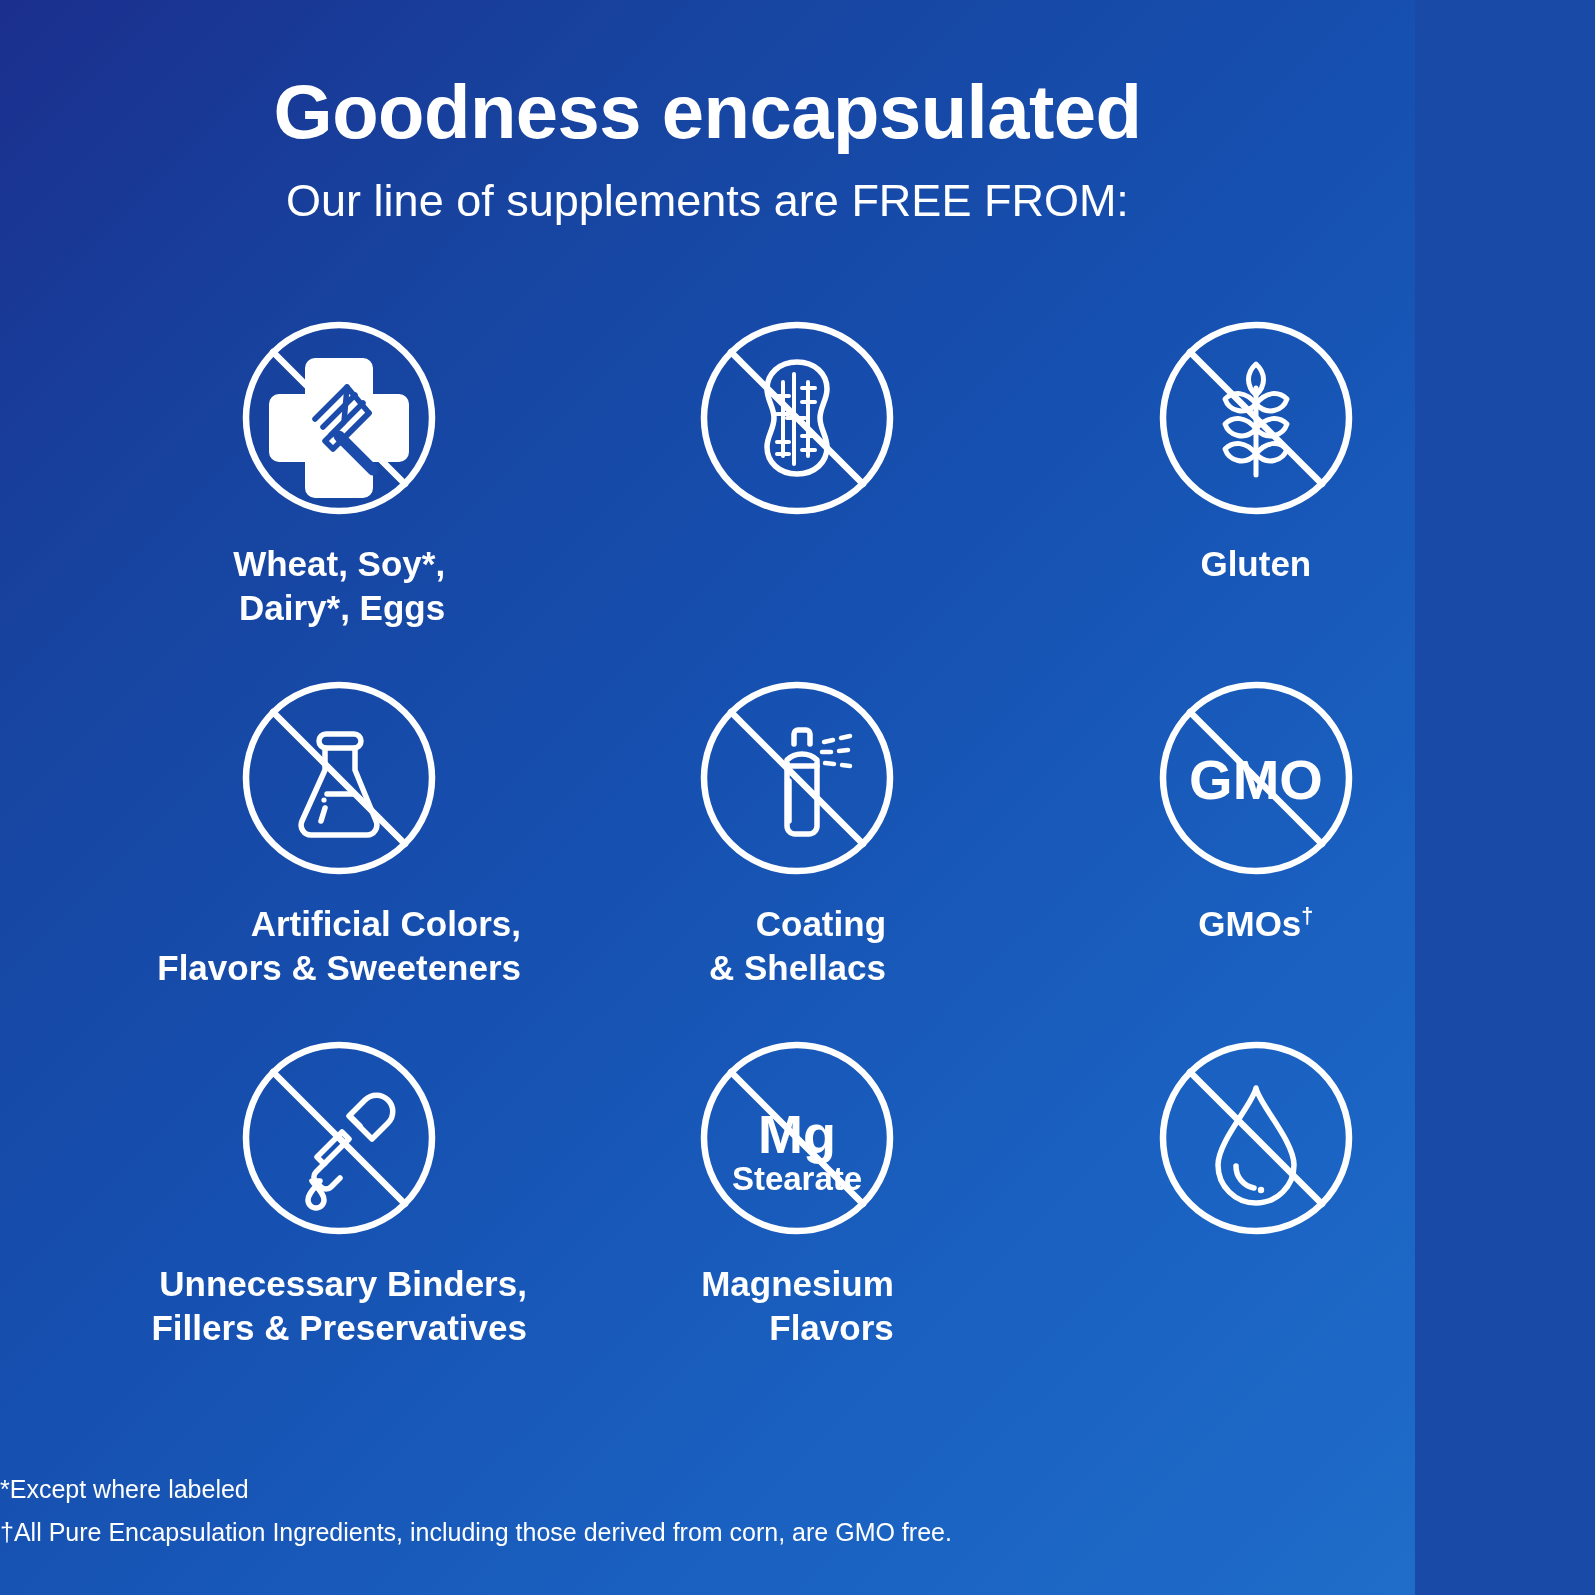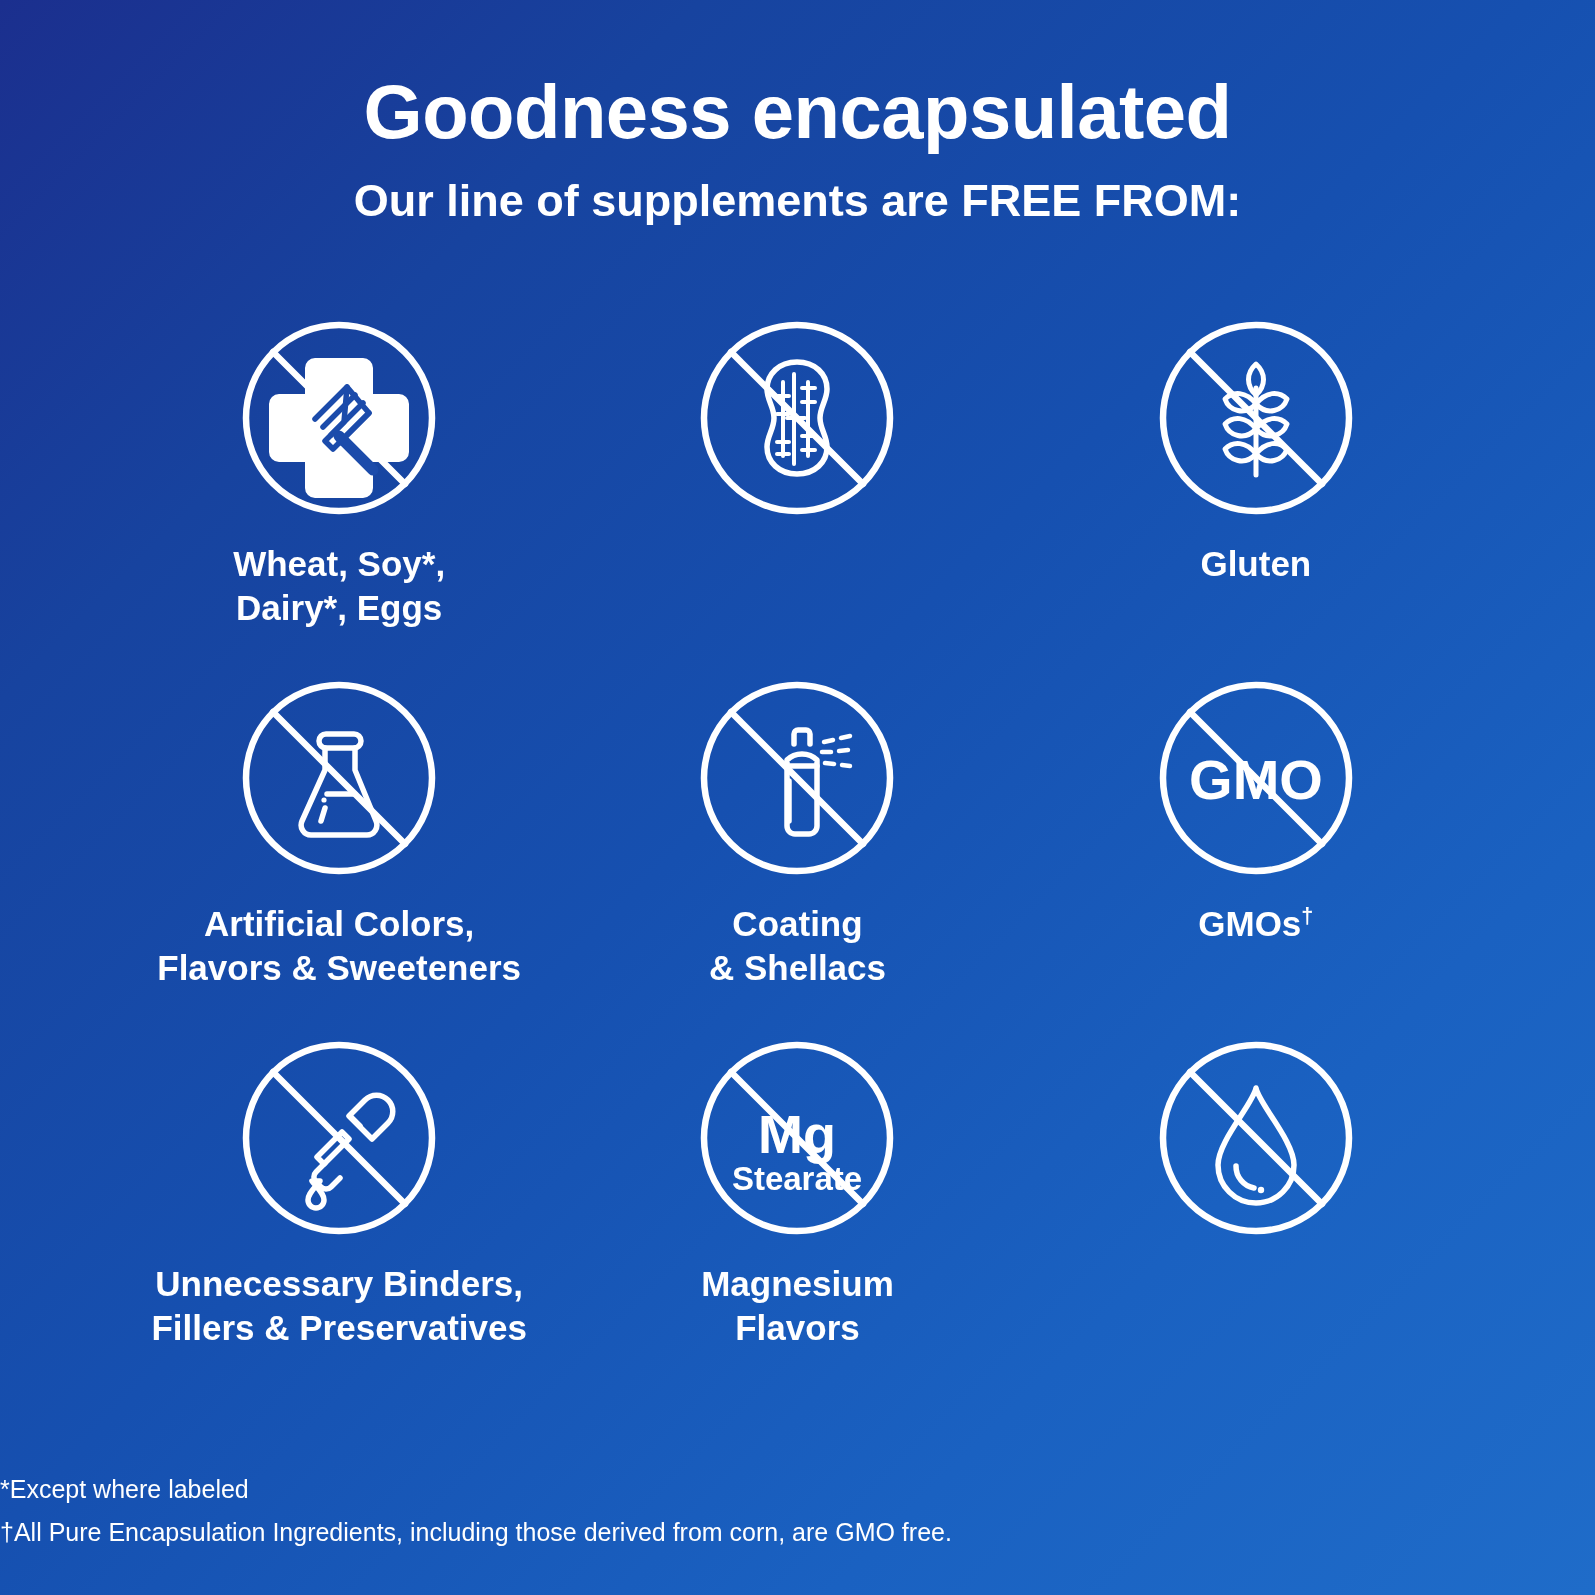--- a/index.html
+++ b/index.html
@@ -8,21 +8,21 @@
   }
   body {
     width: 1595px;
     height: 1595px;
     overflow: hidden;
     font-family: "Liberation Sans", sans-serif;
     background: #1a4aa8;
   }
   #poster {
     position: relative;
-    width: 1595px;
+    width: 1415px;
     height: 1595px;
     background:
       linear-gradient(135deg, #1b2f8e 0%, #17439f 22%, #1650b0 48%, #1a61c1 76%, #1f6cc9 100%);
     color: #ffffff;
     box-sizing: border-box;
     overflow: hidden;
   }
 
   
   .header {
@@ -35,21 +35,21 @@
   .title {
     font-size: 76px;
     font-weight: bold;
     letter-spacing: -0.5px;
     line-height: 1.05;
     margin: 0;
     color: #ffffff;
   }
   .subtitle {
     font-size: 45px;
-    font-weight: 700;
+    font-weight: 400;
     line-height: 1.1;
     margin: 24px 0 0 0;
     color: #ffffff;
   }
 
   
   .grid {
     position: absolute;
     top: 318px;
     left: 110px;
@@ -72,21 +72,21 @@
   .icon-wrap svg {
     display: block;
     width: 200px;
     height: 200px;
   }
   .cell-label {
     margin-top: 24px;
     font-size: 35px;
     font-weight: bold;
     line-height: 1.26;
-    text-align: center;
+    text-align: right;
     white-space: pre-line;
     color: #ffffff;
   }
   .cell-label sup {
     font-size: 0.62em;
     vertical-align: super;
     line-height: 0;
   }
 
   

